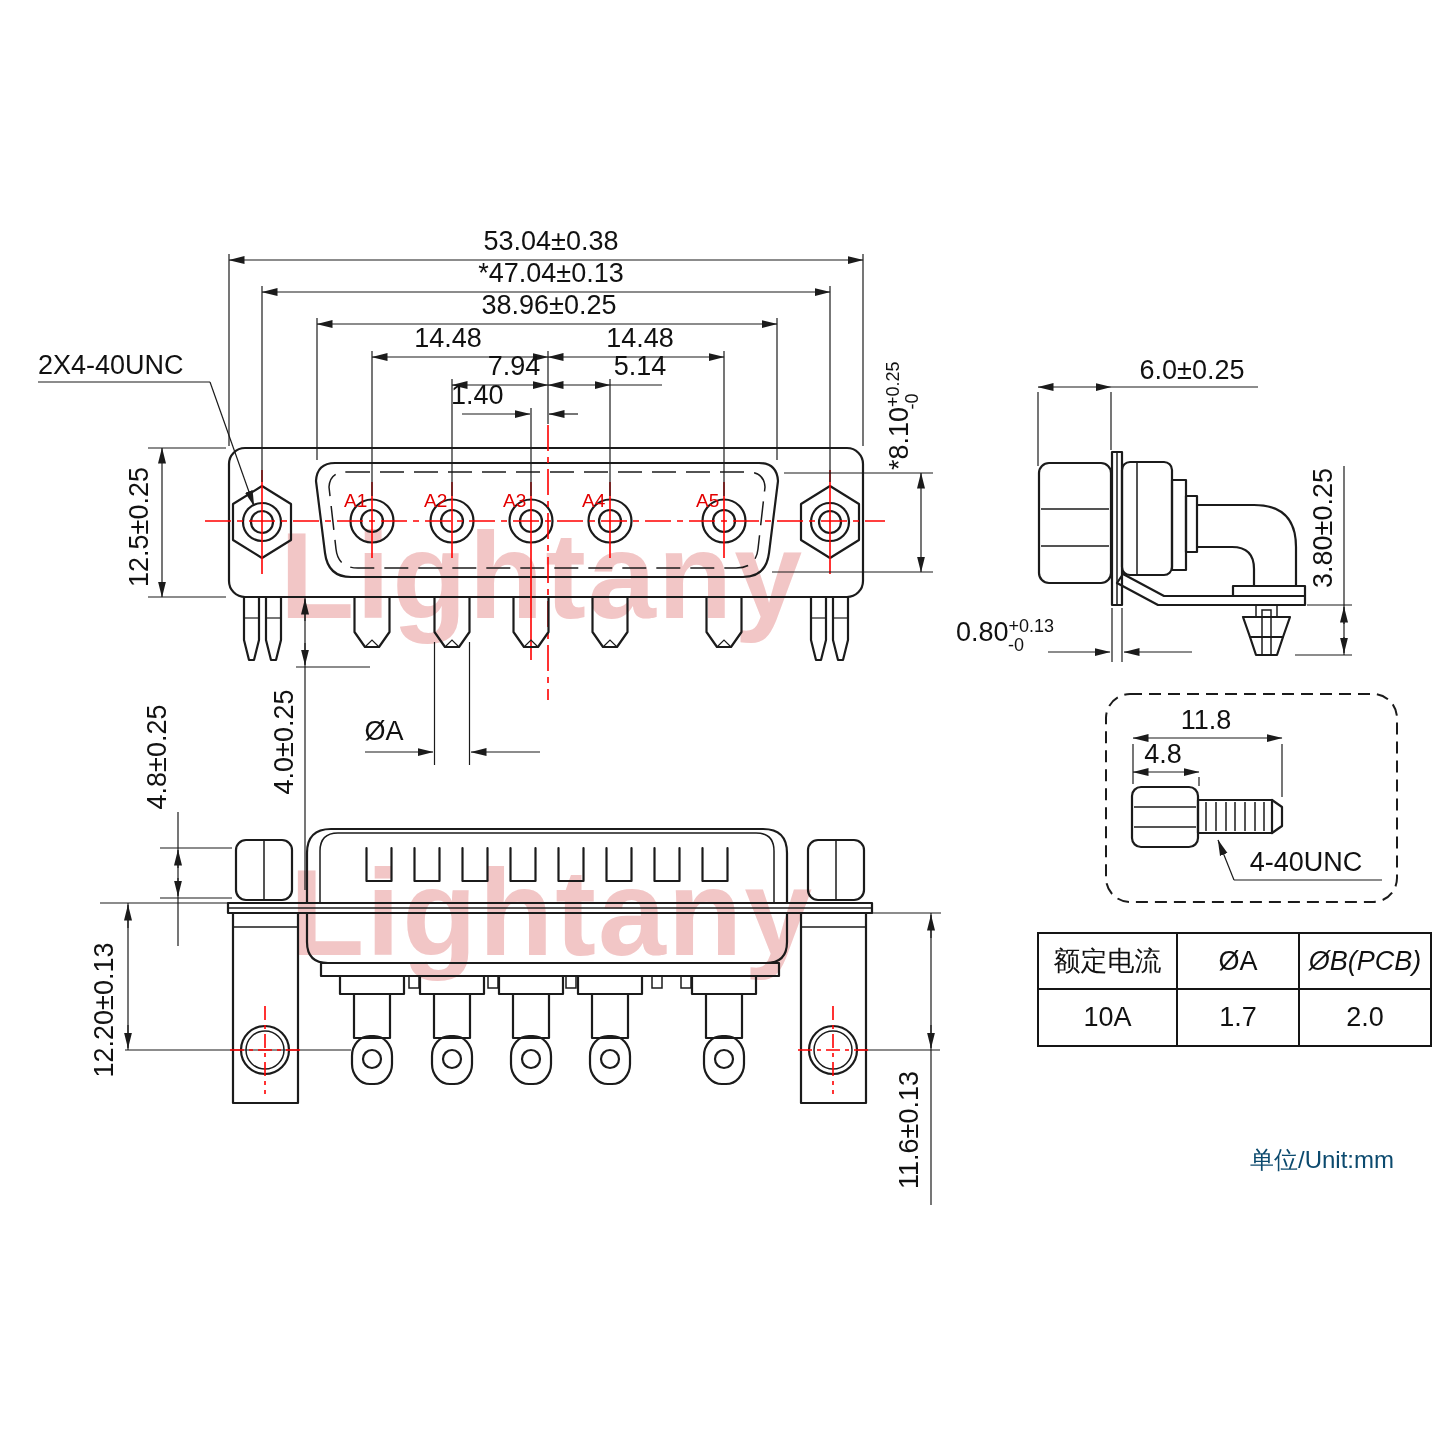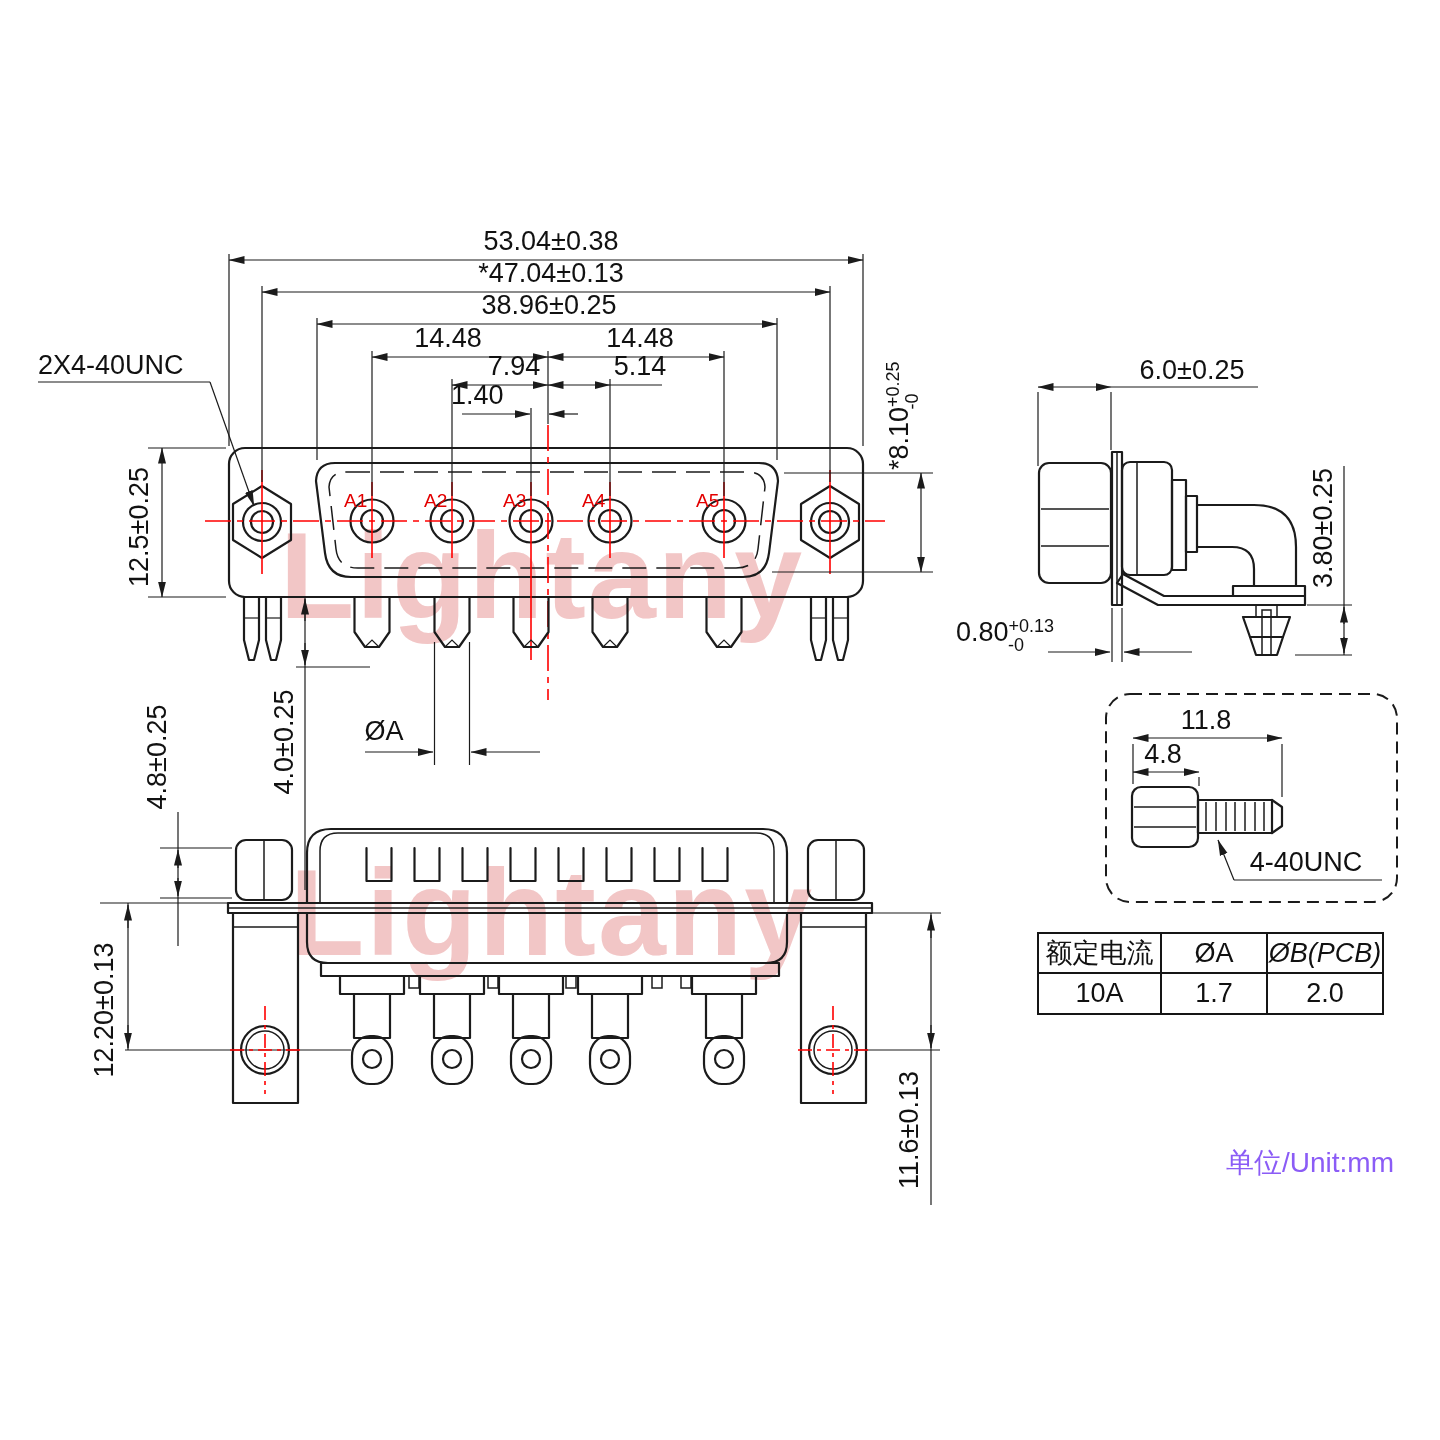--- a/index.html
+++ b/index.html
@@ -21,26 +21,26 @@
   .dt { font-size:27px; text-anchor:middle; font-family:"Liberation Sans", sans-serif; }
   .dts{ font-size:27px; text-anchor:start; font-family:"Liberation Sans", sans-serif; }
   .ds { font-size:18px; }
   .pl { font-size:19px; fill:#e30000; text-anchor:start; font-family:"Liberation Sans", sans-serif; }
   .wm { font-size:122px; font-weight:bold; fill:#f2c6c6; text-anchor:middle;
         font-family:"Liberation Sans", sans-serif; letter-spacing:2px; }
 
   
   #spec-table { position:absolute; left:1037px; top:932px; border-collapse:collapse; table-layout:fixed; }
   #spec-table td, #spec-table th { border:2px solid #151515; text-align:center; vertical-align:middle;
-        font-size:27px; font-weight:normal; padding:0; color:#111;margin-left:28px; }
+        font-size:27px; font-weight:normal; padding:8px; color:#111;margin-left:28px; }
   #spec-table th { height:38px; }
   #spec-table td { height:39px; }
   .c0 { width:121px; } .c1 { width:104px; } .c2 { width:114px;font-style:italic; }
   #unit-note { position:absolute; left:1148px; top:1144px; width:246px; text-align:right;
-        font-size:28px; color:#8b5cf6; }
+        font-size:24px; color:#0c4a6e; }
 </style>
 </head>
 <body>
 
 <div id="page">
 <svg width="1440" height="1440" viewBox="0 0 1440 1440">
   <defs>
     <marker id="ah" markerUnits="userSpaceOnUse" markerWidth="16" markerHeight="10" viewBox="0 0 16 10" refX="15.5" refY="5" orient="auto-start-reverse">
       <path d="M0,1 L16,5 L0,9 Z" fill="#1b1b1b"></path>
     </marker>

